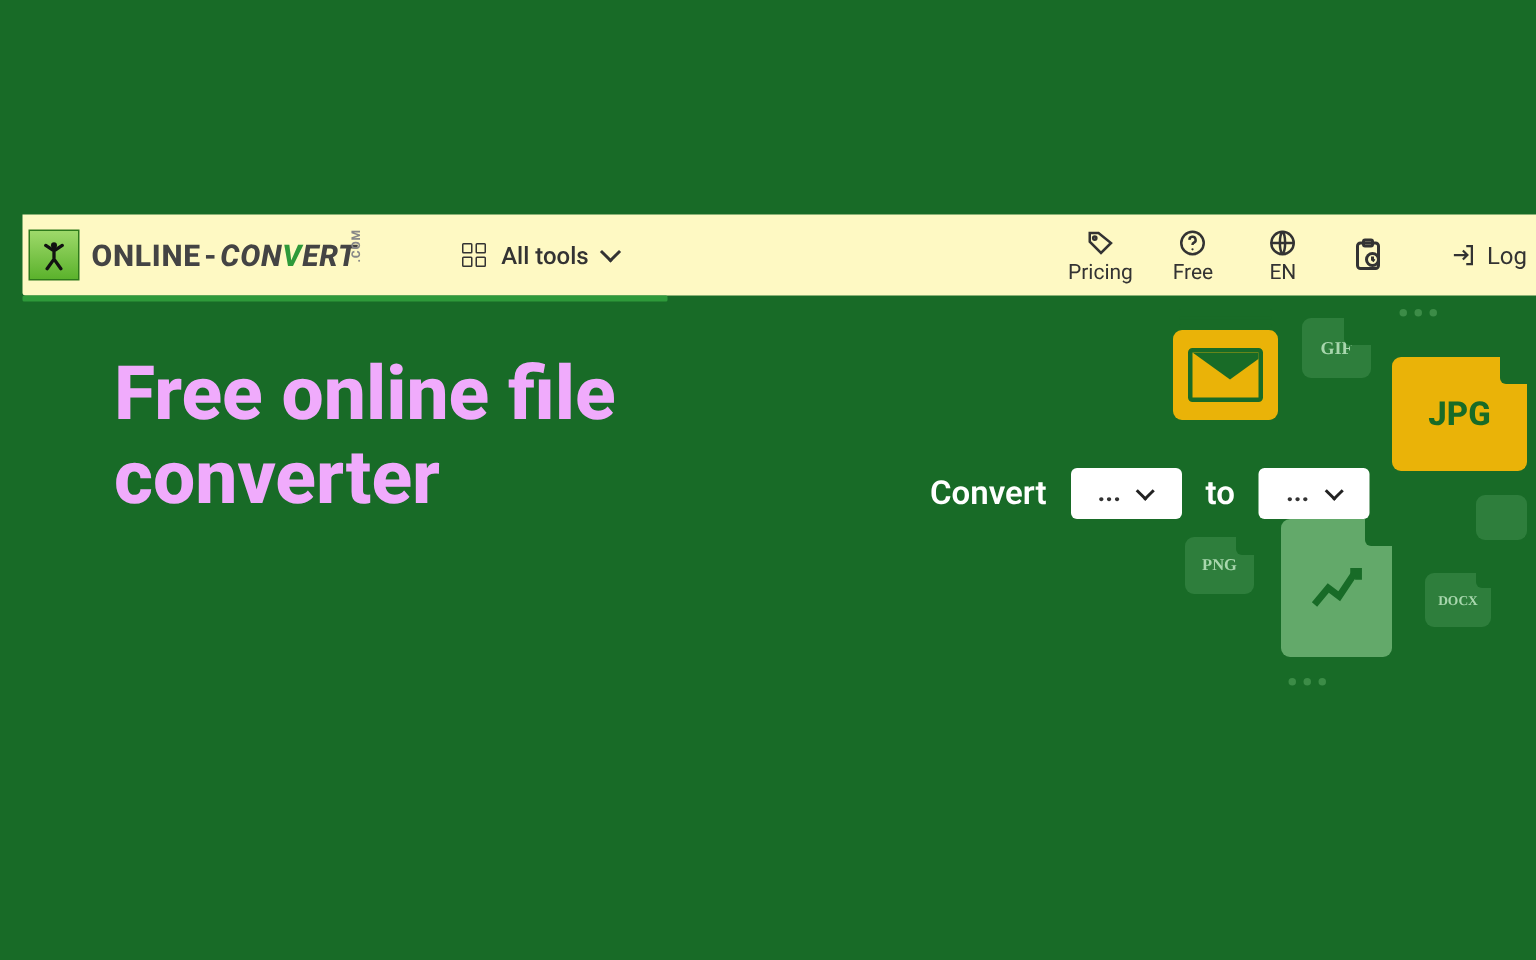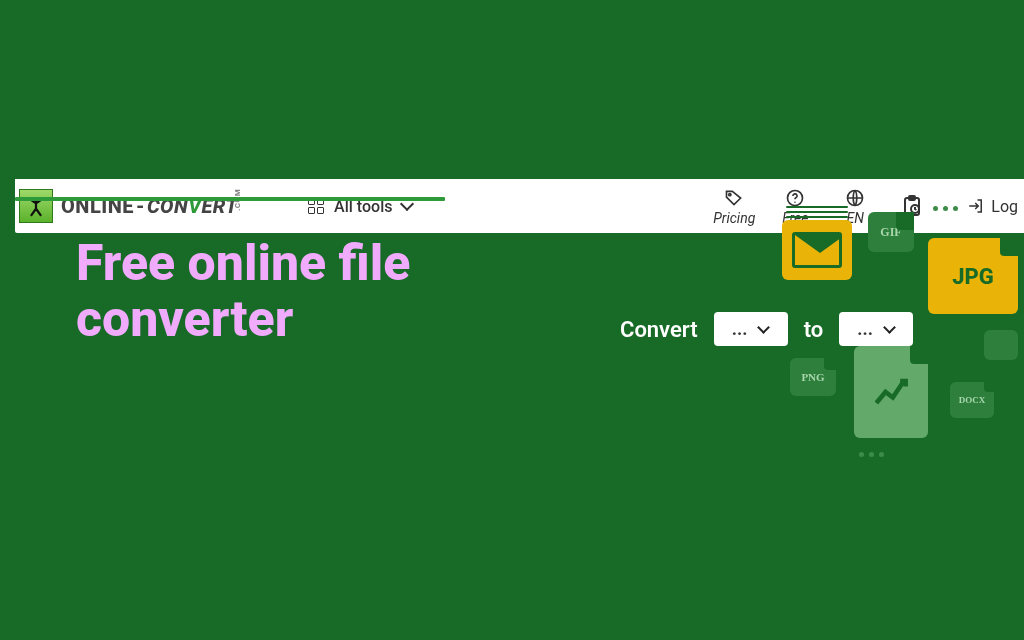--- a/index.html
+++ b/index.html
@@ -12,25 +12,24 @@
     position: relative;
   }
 
   
   .navbar {
     position: absolute;
     top: 143px;
     left: 15px;
     right: 0;
     height: 54px;
-    background: #ffffff;
+    background: #fef9c3;
     display: flex;
     align-items: center;
     border-bottom-left-radius: 2px;
-    margin-top: 36px;
   }
   .navbar-underline {
     position: absolute;
     top: 197px;
     left: 15px;
     height: 4px;
     width: 430px;
     background: #2e9a3a;
     border-radius: 1px;
   }
@@ -83,21 +82,21 @@
   .chev { width:10px;height:10px;border-right:2px solid #333;border-bottom:2px solid #333;transform:rotate(45deg);margin-top:-4px;}
 
   .nav-spacer { flex:1; }
 
   .nav-right { display:flex; align-items:center; gap:20px; padding-right:6px;}
   .nav-item {
     display:flex; flex-direction:column; align-items:center; justify-content:center;
     color:#333; font-size:14px; cursor:pointer; min-width:40px;
   }
   .nav-item .ico { height:22px; display:flex;align-items:center;justify-content:center;}
-  .nav-item .lab { margin-top:1px;font-style:italic; }
+  .nav-item .lab { margin-top:1px; }
   .nav-item.iconic { min-width:34px; }
   .login { display:flex;align-items:center;gap:6px;font-size:16px;color:#333;cursor:pointer;padding-left:18px;}
 
   
   .hero {
     position:absolute;
     top: 235px;
     left: 76px;
     right: 0;
   }

